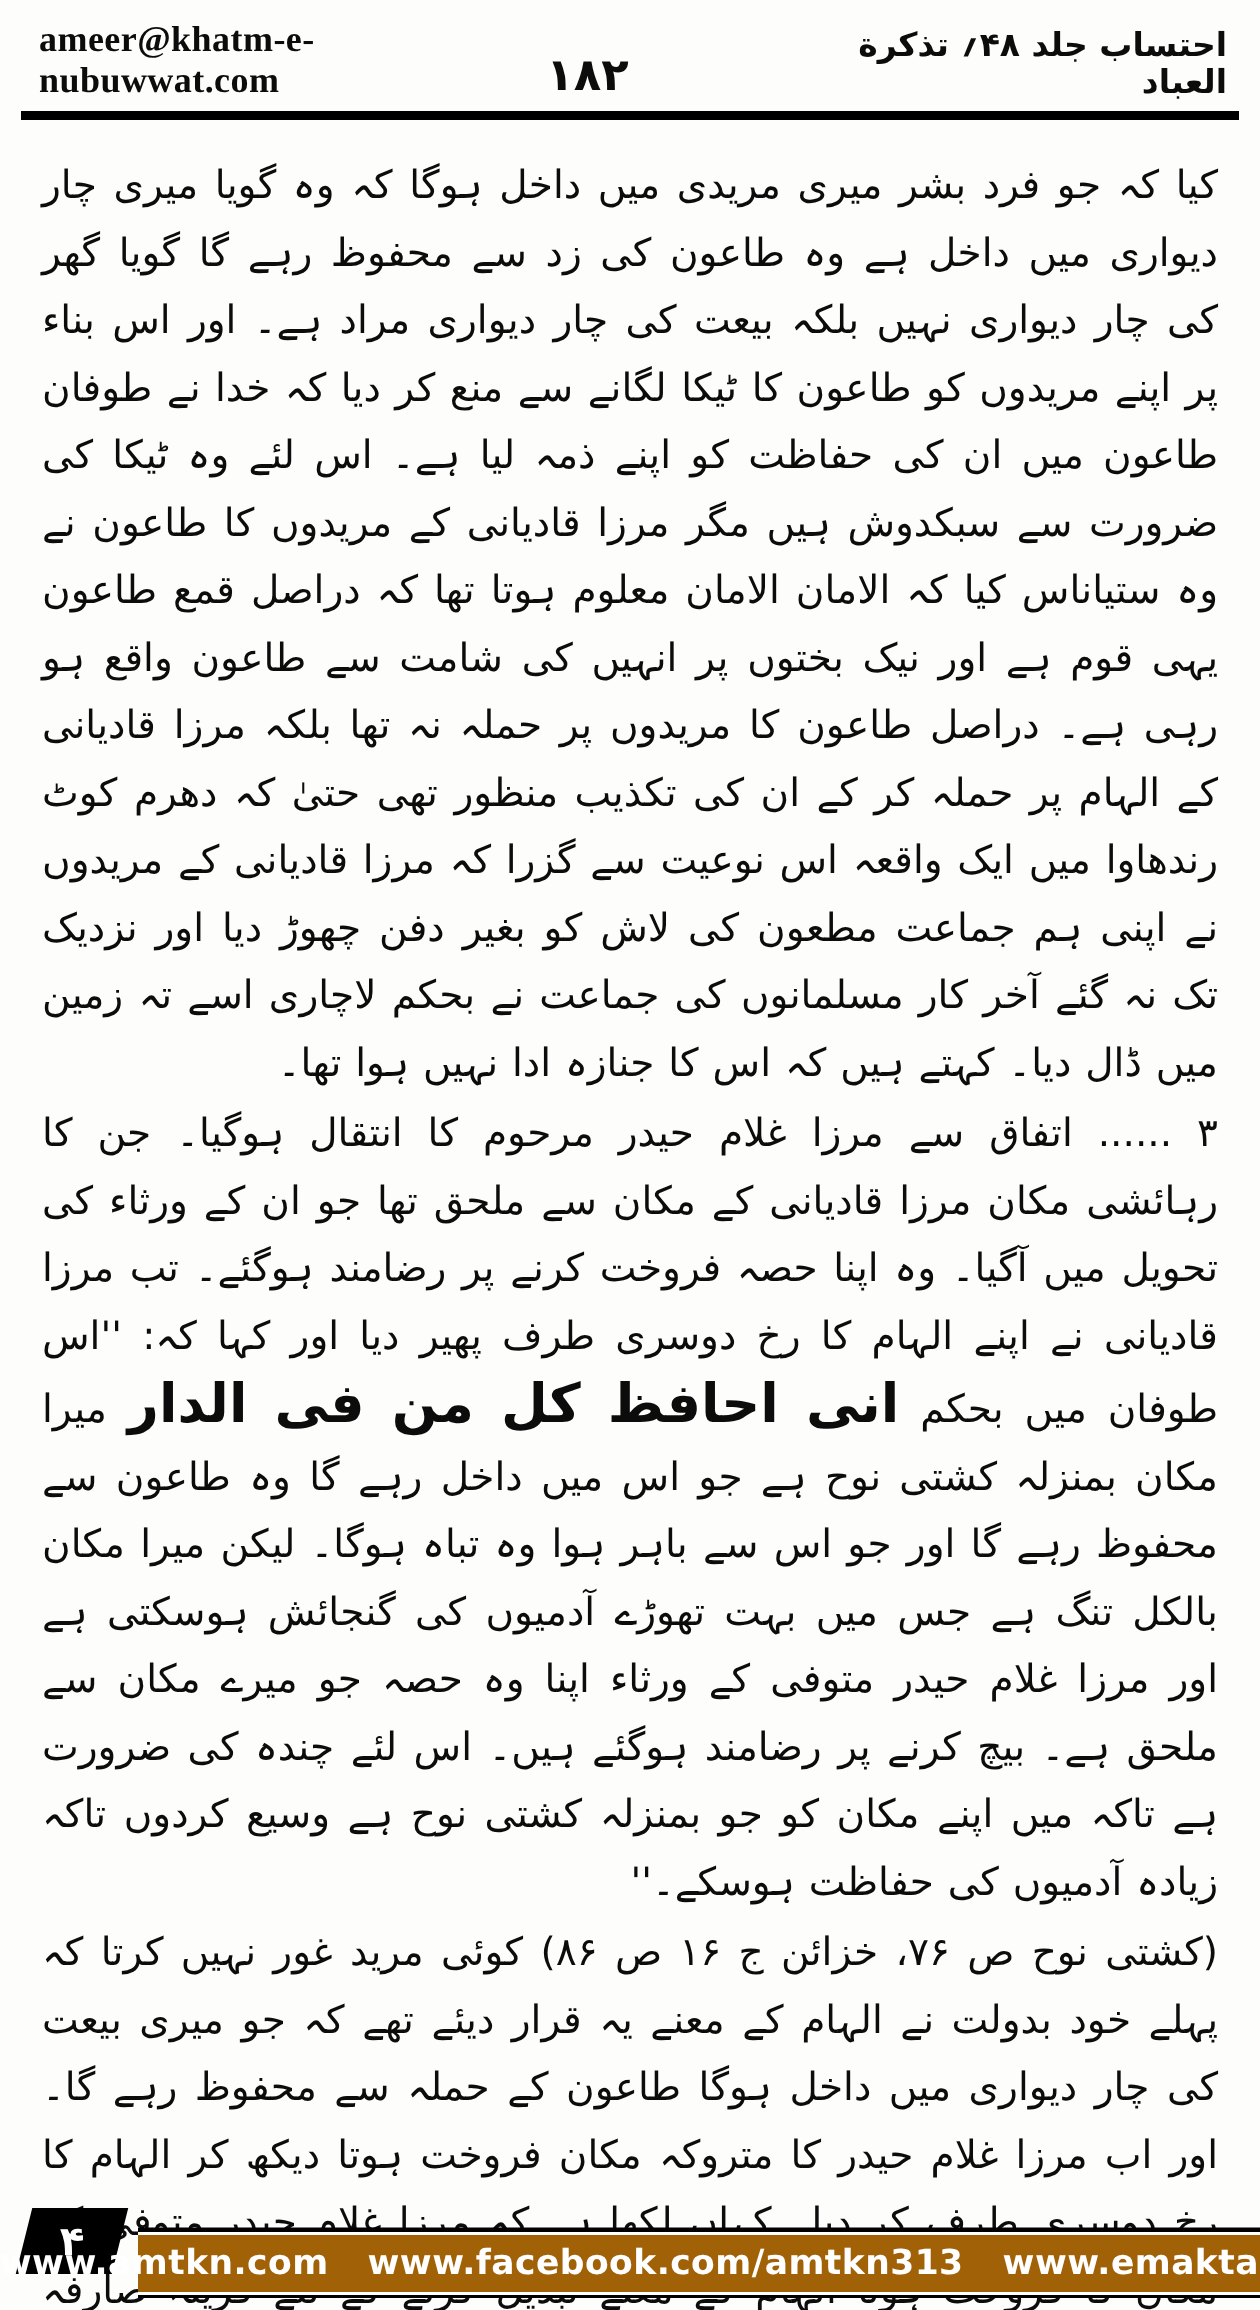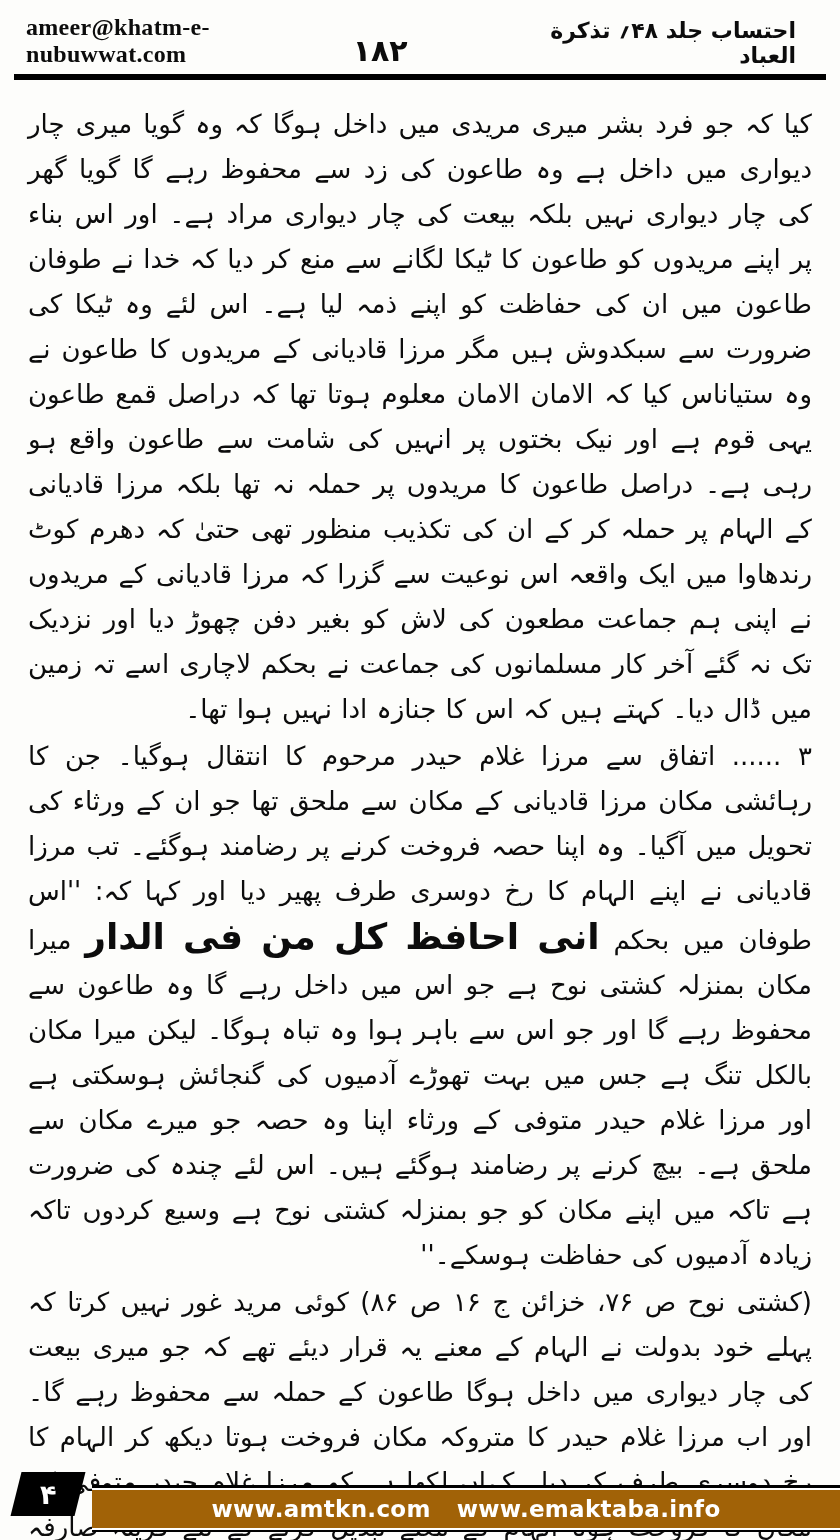--- a/index.html
+++ b/index.html
@@ -14,21 +14,21 @@
     background: #fdfdfb;
     color: #0c0c0c;
     overflow: hidden;
     box-sizing: border-box;
   }
   
   .page-header {
     display: flex;
     align-items: flex-end;
     justify-content: space-between;
-    padding: 14px 44px 4px 26px;
+    padding: 14px 22px 4px 26px;
   }
   .email {
     font-family: "Liberation Serif", serif;
     font-weight: 700;
     font-size: 24px;
     letter-spacing: 0.3px;
     direction: ltr;
   }
   .page-num {
     font-size: 30px;
@@ -127,17 +127,18 @@
       <p class="para"><span>۳ ......      اتفاق سے مرزا غلام حیدر مرحوم کا انتقال ہوگیا۔ جن کا رہائشی مکان مرزا قادیانی کے مکان سے ملحق تھا جو ان کے ورثاء کی تحویل میں آگیا۔ وہ اپنا حصہ فروخت کرنے پر رضامند ہوگئے۔ تب مرزا قادیانی نے اپنے الہام کا رخ دوسری طرف پھیر دیا اور کہا کہ: ''اس طوفان میں بحکم </span><span class="bold-naskh">انی احافظ کل من فی الدار</span><span> میرا مکان بمنزلہ کشتی نوح ہے جو اس میں داخل رہے گا وہ طاعون سے محفوظ رہے گا اور جو اس سے باہر ہوا وہ تباہ ہوگا۔ لیکن میرا مکان بالکل تنگ ہے جس میں بہت تھوڑے آدمیوں کی گنجائش ہوسکتی ہے اور مرزا غلام حیدر متوفی کے ورثاء اپنا وہ حصہ جو میرے مکان سے ملحق ہے۔ بیچ کرنے پر رضامند ہوگئے ہیں۔ اس لئے چندہ کی ضرورت ہے تاکہ میں اپنے مکان کو جو بمنزلہ کشتی نوح ہے وسیع کردوں تاکہ زیادہ آدمیوں کی حفاظت ہوسکے۔''</span></p>
       <p class="para"><span>(کشتی نوح ص ۷۶، خزائن ج ۱۶ ص ۸۶) کوئی مرید غور نہیں کرتا کہ پہلے خود بدولت نے الہام کے معنے یہ قرار دیئے تھے کہ جو میری بیعت کی چار دیواری میں داخل ہوگا طاعون کے حملہ سے محفوظ رہے گا۔ اور اب مرزا غلام حیدر کا متروکہ مکان فروخت ہوتا دیکھ کر الہام کا رخ دوسری طرف کر دیا۔ کہاں لکھا ہے کہ مرزا غلام حیدر متوفی کے مکان کا فروخت ہونا الہام کے معنے تبدیل کرنے کے لئے قرینہ صارفہ ہے۔ دوئم اگر آپ کا مکان بمنزلہ کشتی نوح تھا جیسا کہ آپ نے الہام کا منشا ظاہر کیا ہے تو پھر نبی کو اپنے الہام پر ایسا اعتماد ہونا چاہئے کہ اس میں ذرہ بھر پس و پیشی نہ کرے۔ اور سمجھے کہ زمین و آسمان ٹل جائیں مگر خدا کی باتیں نہ ٹلیں گی۔۔ معہذا آپ کا کشتی نوح کو چھوڑ کر باہر صحراء میں خیمہ زن ہونا کیا معنے رکھتا ہے؟ </span></p>
     </main>
 
   <div class="footer">
     <div class="page-tab">
       <span class="tab-num">۴</span>
     </div>
     <div class="footer-bar">
         <span class="footer-link">www.amtkn.com</span>
+        <span class="footer-link">www.facebook.com/amtkn313</span>
         <span class="footer-link">www.emaktaba.info</span>
       </div>
   </div>
 
 </div>
 
 </body></html>

